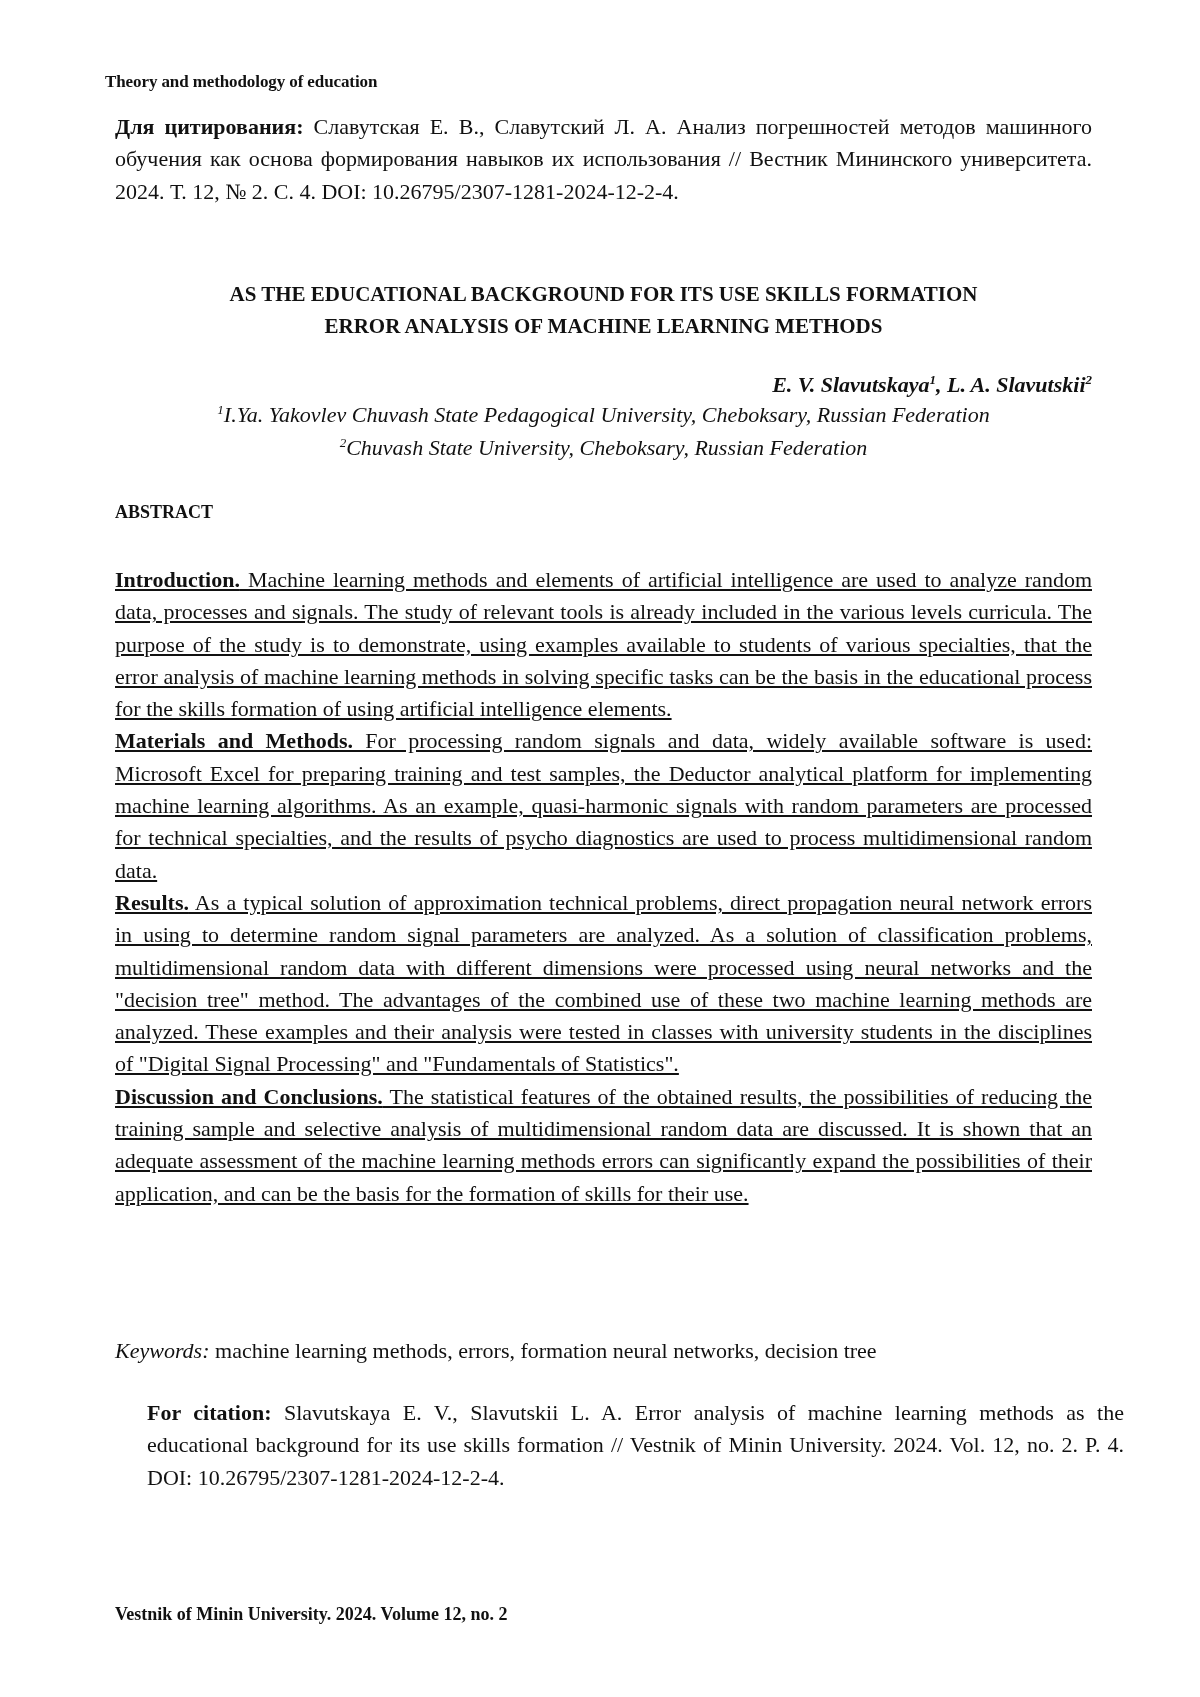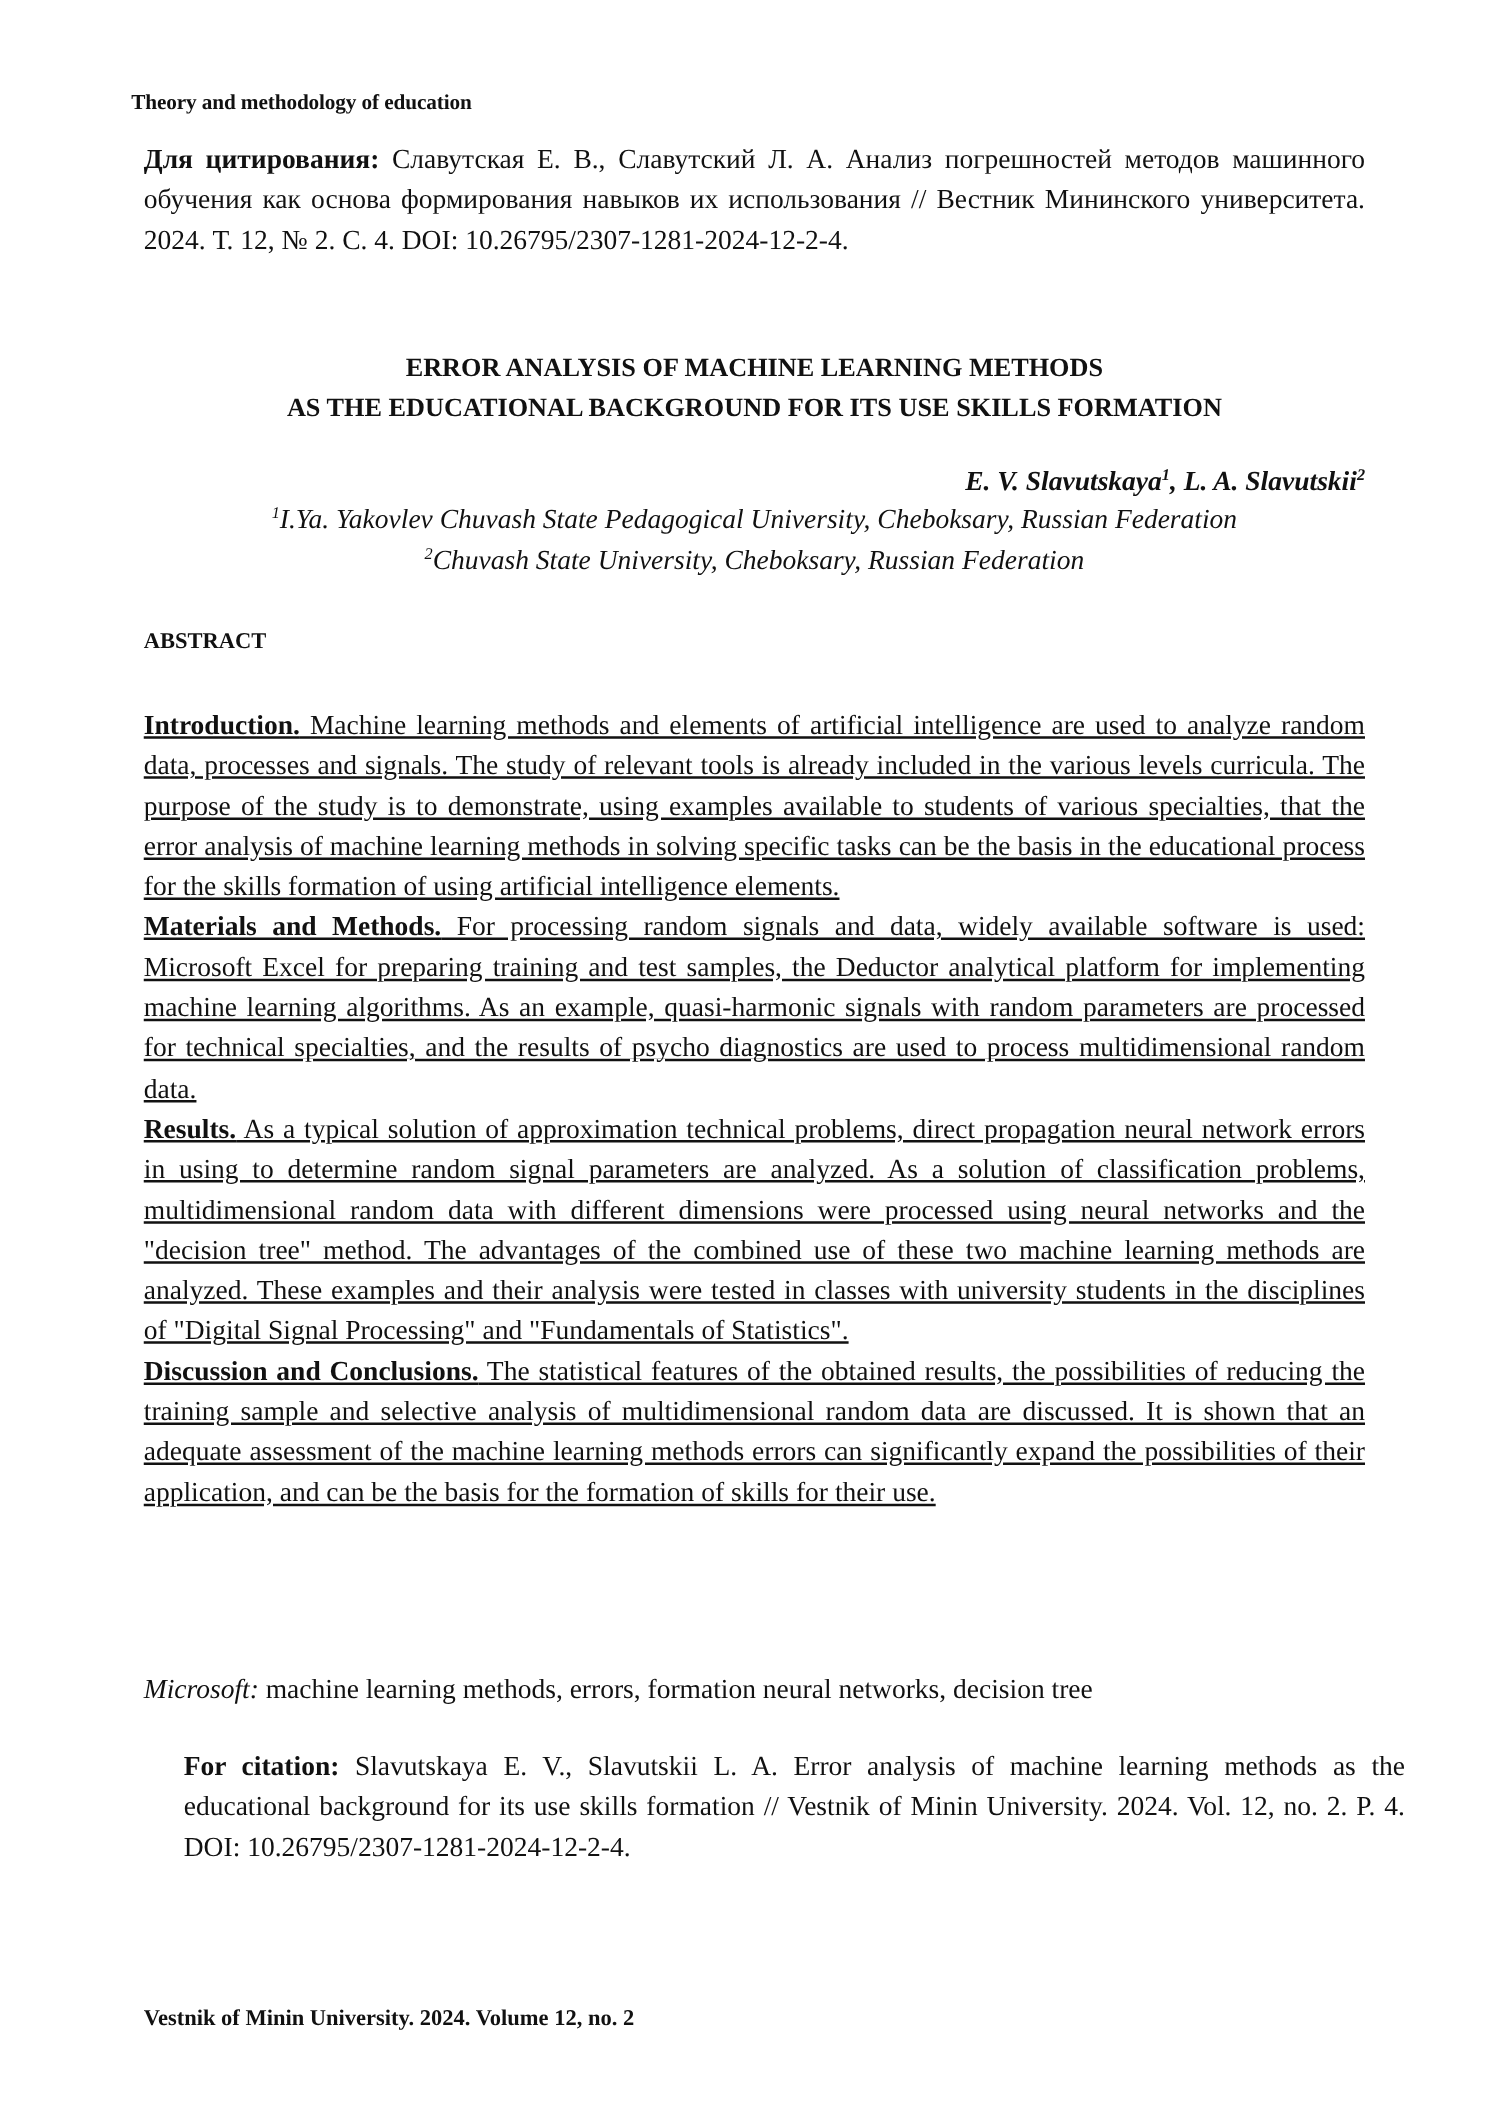--- a/index.html
+++ b/index.html
@@ -39,35 +39,35 @@
   i { font-style: italic; }
 </style>
 </head>
 <body>
 
 <div class="abs running-head">Theory and methodology of education</div>
 
 <div class="abs justify ru-cite"><b>Для цитирования:</b><span> Славутская Е. В., Славутский Л. А. Анализ погрешностей методов машинного обучения как основа формирования навыков их использования // Вестник Мининского университета. 2024. Т. 12, № 2. С. 4. DOI: 10.26795/2307-1281-2024-12-2-4.</span></div>
 
 <div class="abs title">
+  <div>AS THE EDUCATIONAL BACKGROUND FOR ITS USE SKILLS FORMATION</div>
   <div>ERROR ANALYSIS OF MACHINE LEARNING METHODS</div>
-  <div>AS THE EDUCATIONAL BACKGROUND FOR ITS USE SKILLS FORMATION</div>
 </div>
 
 <div class="abs authors"><span>E. V. Slavutskaya</span><sup>1</sup><span>, </span><span>L. A. Slavutskii</span><sup>2</sup></div>
 
 <div class="abs affil affil1"><sup>1</sup><span>I.Ya. Yakovlev Chuvash State Pedagogical University, Cheboksary, Russian Federation</span></div>
 <div class="abs affil affil2"><sup>2</sup><span>Chuvash State University, Cheboksary, Russian Federation</span></div>
 
 <div class="abs abstract-h">ABSTRACT</div>
 
 <div class="abs justify abstract-body">
   <p><b>Introduction.</b><span> Machine learning methods and elements of artificial intelligence are used to analyze random data, processes and signals. The study of relevant tools is already included in the various levels curricula. The purpose of the study is to demonstrate, using examples available to students of various specialties, that the error analysis of machine learning methods in solving specific tasks can be the basis in the educational process for the skills formation of using artificial intelligence elements.</span></p>
   <p><b>Materials and Methods.</b><span> For processing random signals and data, widely available software is used: Microsoft Excel for preparing training and test samples, the Deductor analytical platform for implementing machine learning algorithms. As an example, quasi-harmonic signals with random parameters are processed for technical specialties, and the results of psycho diagnostics are used to process multidimensional random data.</span></p>
   <p><b>Results.</b><span> As a typical solution of approximation technical problems, direct propagation neural network errors in using to determine random signal parameters are analyzed. As a solution of classification problems, multidimensional random data with different dimensions were processed using neural networks and the "decision tree" method. The advantages of the combined use of these two machine learning methods are analyzed. These examples and their analysis were tested in classes with university students in the disciplines of "Digital Signal Processing" and "Fundamentals of Statistics".</span></p>
   <p><b>Discussion and Conclusions.</b><span> The statistical features of the obtained results, the possibilities of reducing the training sample and selective analysis of multidimensional random data are discussed. It is shown that an adequate assessment of the machine learning methods errors can significantly expand the possibilities of their application, and can be the basis for the formation of skills for their use.</span></p>
 </div>
 
-<div class="abs keywords"><i>Microsoft:</i><span> machine learning methods, errors, formation neural networks, decision tree</span></div>
+<div class="abs keywords"><i>Keywords:</i><span> machine learning methods, errors, formation neural networks, decision tree</span></div>
 
 <div class="abs justify en-cite"><b>For citation:</b><span> Slavutskaya E. V., Slavutskii L. A. Error analysis of machine learning methods as the educational background for its use skills formation // Vestnik of Minin University. 2024. Vol. 12, no. 2. P. 4. DOI: 10.26795/2307-1281-2024-12-2-4.</span></div>
 
 <div class="abs footer">Vestnik of Minin University. 2024. Volume 12, no. 2</div>
 
 </body></html>

